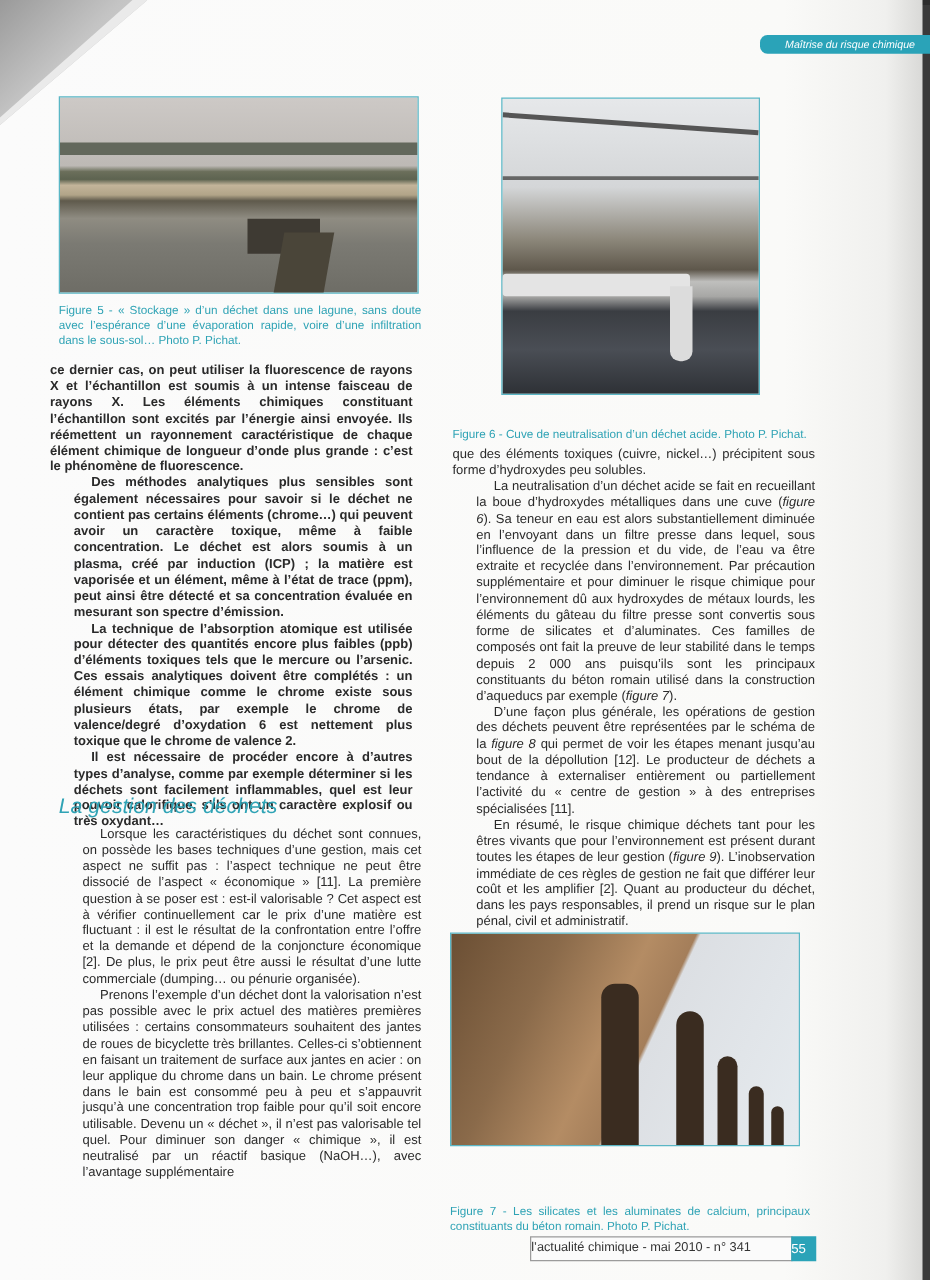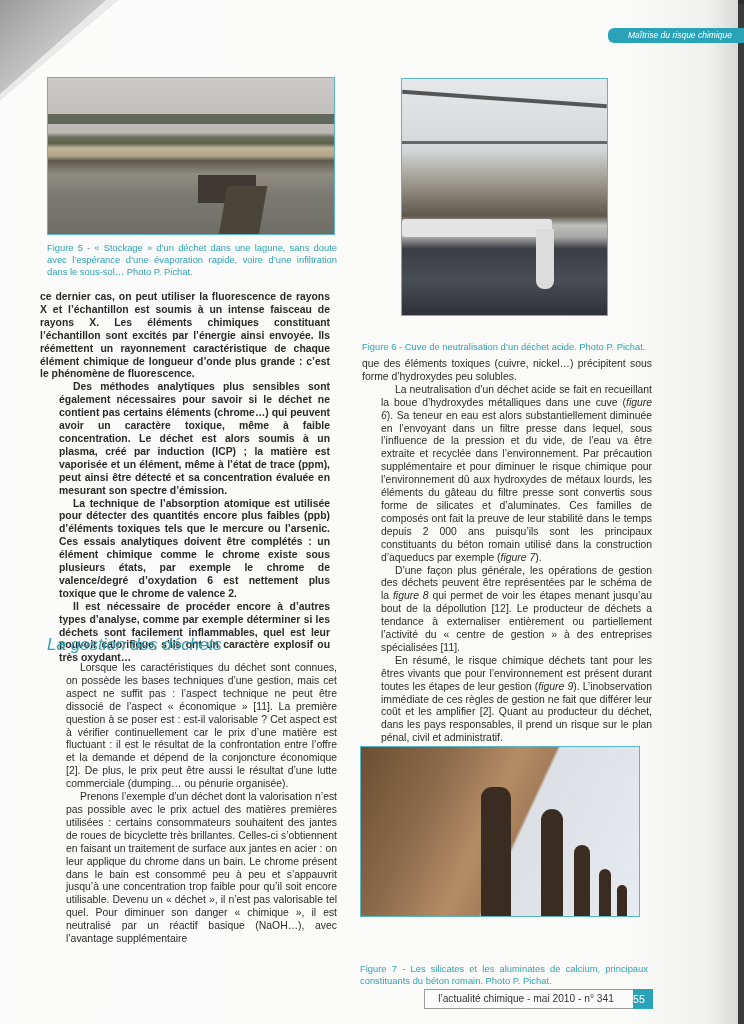--- a/index.html
+++ b/index.html
@@ -72,21 +72,21 @@
   .body-text i { font-style: italic; }
 
   .section-title {
     position: absolute; left: 47px; top: 637px; color: #2fa3b5; font-style: italic;
     font-size: 17px; line-height: 16px;
   }
 
   .footer-box {
     position: absolute; left: 424px; top: 989px; width: 210px; height: 20px;
     border: 1px solid #9b9b9b; background: #fbfbfb;
-    font-size: 10.2px; line-height: 18px; color: #333; text-align: center; padding-right: 6px;
+    font-size: 10.2px; line-height: 18px; color: #333; text-align: left; padding-right: 6px;
   }
   .footer-page {
     position: absolute; left: 633px; top: 989px; width: 20px; height: 20px;
     background: #2aa3b8; color: #fff; font-size: 10.6px; line-height: 20px; text-align: left;
   }
 </style>
 </head>
 <body>
 
 <div class="top-dark"></div>

